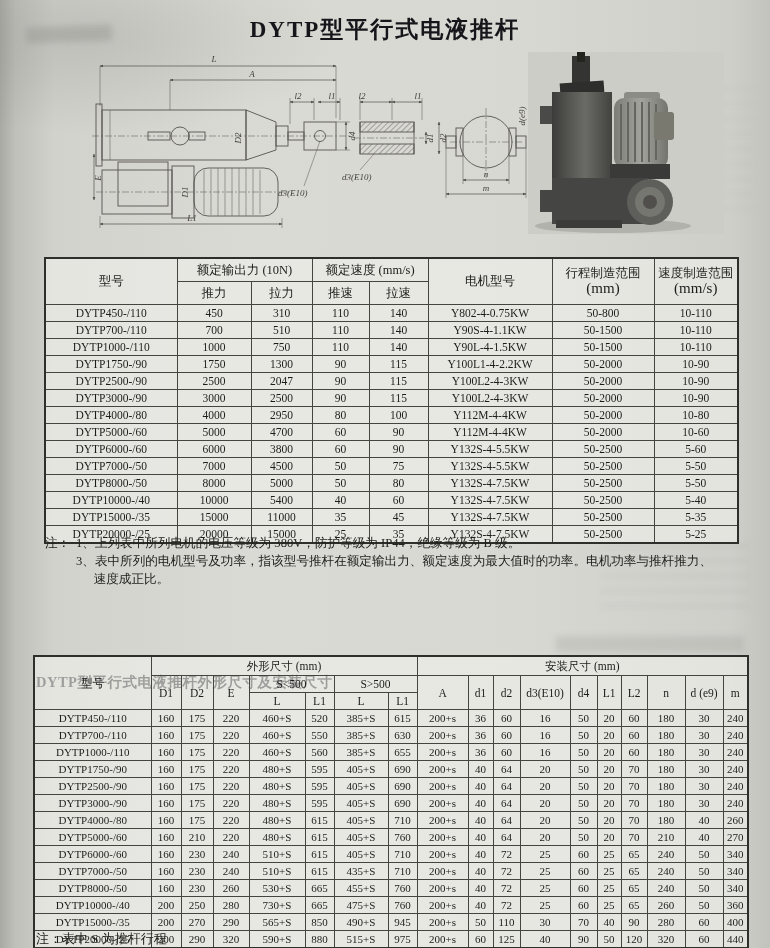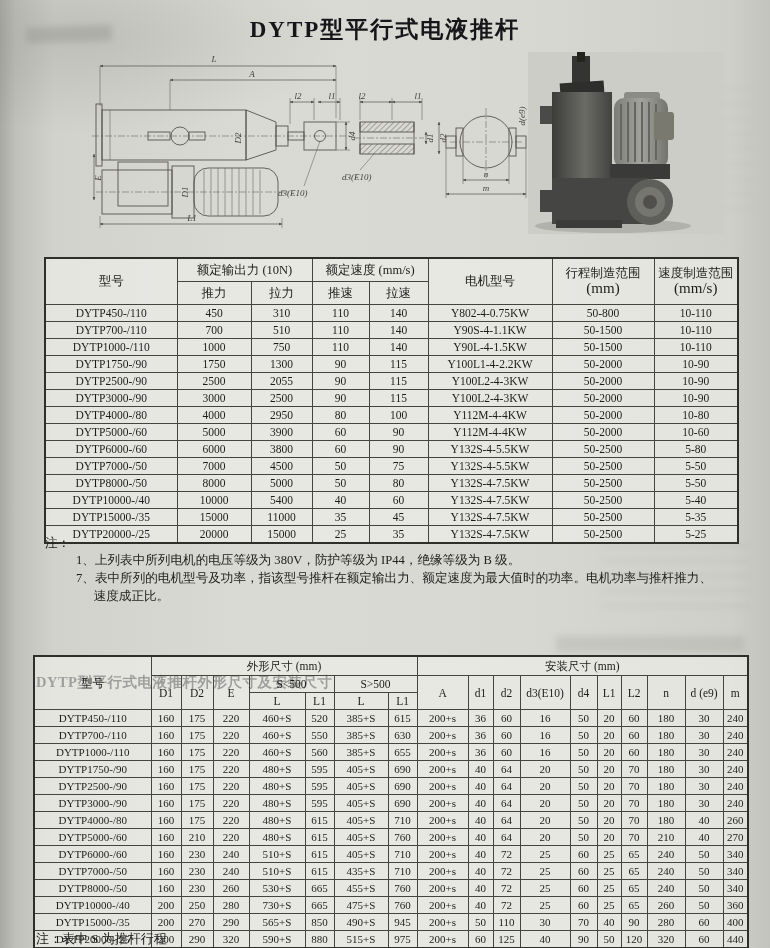--- a/index.html
+++ b/index.html
@@ -24,21 +24,21 @@
   #table1 th{font-size:12.5px;height:22px;}
   #table1 td{font-size:11.5px;height:16px;line-height:16px;}
   #table2{left:33px;top:655px;width:715px;}
   #table2 th{font-size:11.5px;height:16px;}
   #table2 thead tr:first-child th{height:18px;}
   #table2 td{font-size:11px;height:16px;line-height:16px;}
   .unit-line{font-size:15px;line-height:1.1;}
   .hdr-2l{line-height:1.15;}
   .notes{position:absolute;left:45px;top:534px;width:678px;font-size:12.6px;line-height:1.44;color:#20201e;}
   .notes-label{position:absolute;left:0;top:0;}
-  .note-lines{padding-left:31px;margin-top:17px;}
+  .note-lines{padding-left:31px;}
   .note-line{text-indent:-1.4em;padding-left:1.4em;}
   .footnote{position:absolute;left:36px;top:930px;font-size:13px;color:#20201e;}
   .drawing svg text{font-family:"Liberation Serif",serif;font-size:9px;font-style:italic;fill:#403e3a;}
   .dline{stroke:#55534e;stroke-width:0.9;fill:none;}
   .thin{stroke:#6a6863;stroke-width:0.6;fill:none;}
   .cl{stroke:#6a6863;stroke-width:0.6;stroke-dasharray:7 2 2 2;fill:none;}
   .dim{stroke:#55534e;stroke-width:0.7;fill:none;}
 </style>
 </head>
 <body>
@@ -296,21 +296,21 @@
           <td>1300</td>
           <td>90</td>
           <td>115</td>
           <td>Y100L1-4-2.2KW</td>
           <td>50-2000</td>
           <td>10-90</td>
         </tr>
         <tr>
           <td>DYTP2500-/90</td>
           <td>2500</td>
-          <td>2055</td>
+          <td>2047</td>
           <td>90</td>
           <td>115</td>
           <td>Y100L2-4-3KW</td>
           <td>50-2000</td>
           <td>10-90</td>
         </tr>
         <tr>
           <td>DYTP3000-/90</td>
           <td>3000</td>
           <td>2500</td>
@@ -326,36 +326,36 @@
           <td>2950</td>
           <td>80</td>
           <td>100</td>
           <td>Y112M-4-4KW</td>
           <td>50-2000</td>
           <td>10-80</td>
         </tr>
         <tr>
           <td>DYTP5000-/60</td>
           <td>5000</td>
-          <td>3900</td>
+          <td>4700</td>
           <td>60</td>
           <td>90</td>
           <td>Y112M-4-4KW</td>
           <td>50-2000</td>
           <td>10-60</td>
         </tr>
         <tr>
           <td>DYTP6000-/60</td>
           <td>6000</td>
           <td>3800</td>
           <td>60</td>
           <td>90</td>
           <td>Y132S-4-5.5KW</td>
           <td>50-2500</td>
-          <td>5-80</td>
+          <td>5-60</td>
         </tr>
         <tr>
           <td>DYTP7000-/50</td>
           <td>7000</td>
           <td>4500</td>
           <td>50</td>
           <td>75</td>
           <td>Y132S-4-5.5KW</td>
           <td>50-2500</td>
           <td>5-50</td>
@@ -400,21 +400,21 @@
           <td>50-2500</td>
           <td>5-25</td>
         </tr>
       </tbody>
   </table>
 
   <div class="notes">
     <span class="notes-label">注：</span>
     <div class="note-lines">
         <div class="note-line">1、上列表中所列电机的电压等级为 380V，防护等级为 IP44，绝缘等级为 B 级。</div>
-        <div class="note-line">7、表中所列的电机型号及功率，指该型号推杆在额定输出力、额定速度为最大值时的功率。电机功率与推杆推力、速度成正比。</div>
+        <div class="note-line">3、表中所列的电机型号及功率，指该型号推杆在额定输出力、额定速度为最大值时的功率。电机功率与推杆推力、速度成正比。</div>
       </div>
   </div>
 
   <div class="sec-title" id="sec2">DYTP型平行式电液推杆外形尺寸及安装尺寸</div>
 
   <table id="table2">
     <colgroup>
       <col style="width:117px">
         <col style="width:30px">
         <col style="width:32px">

